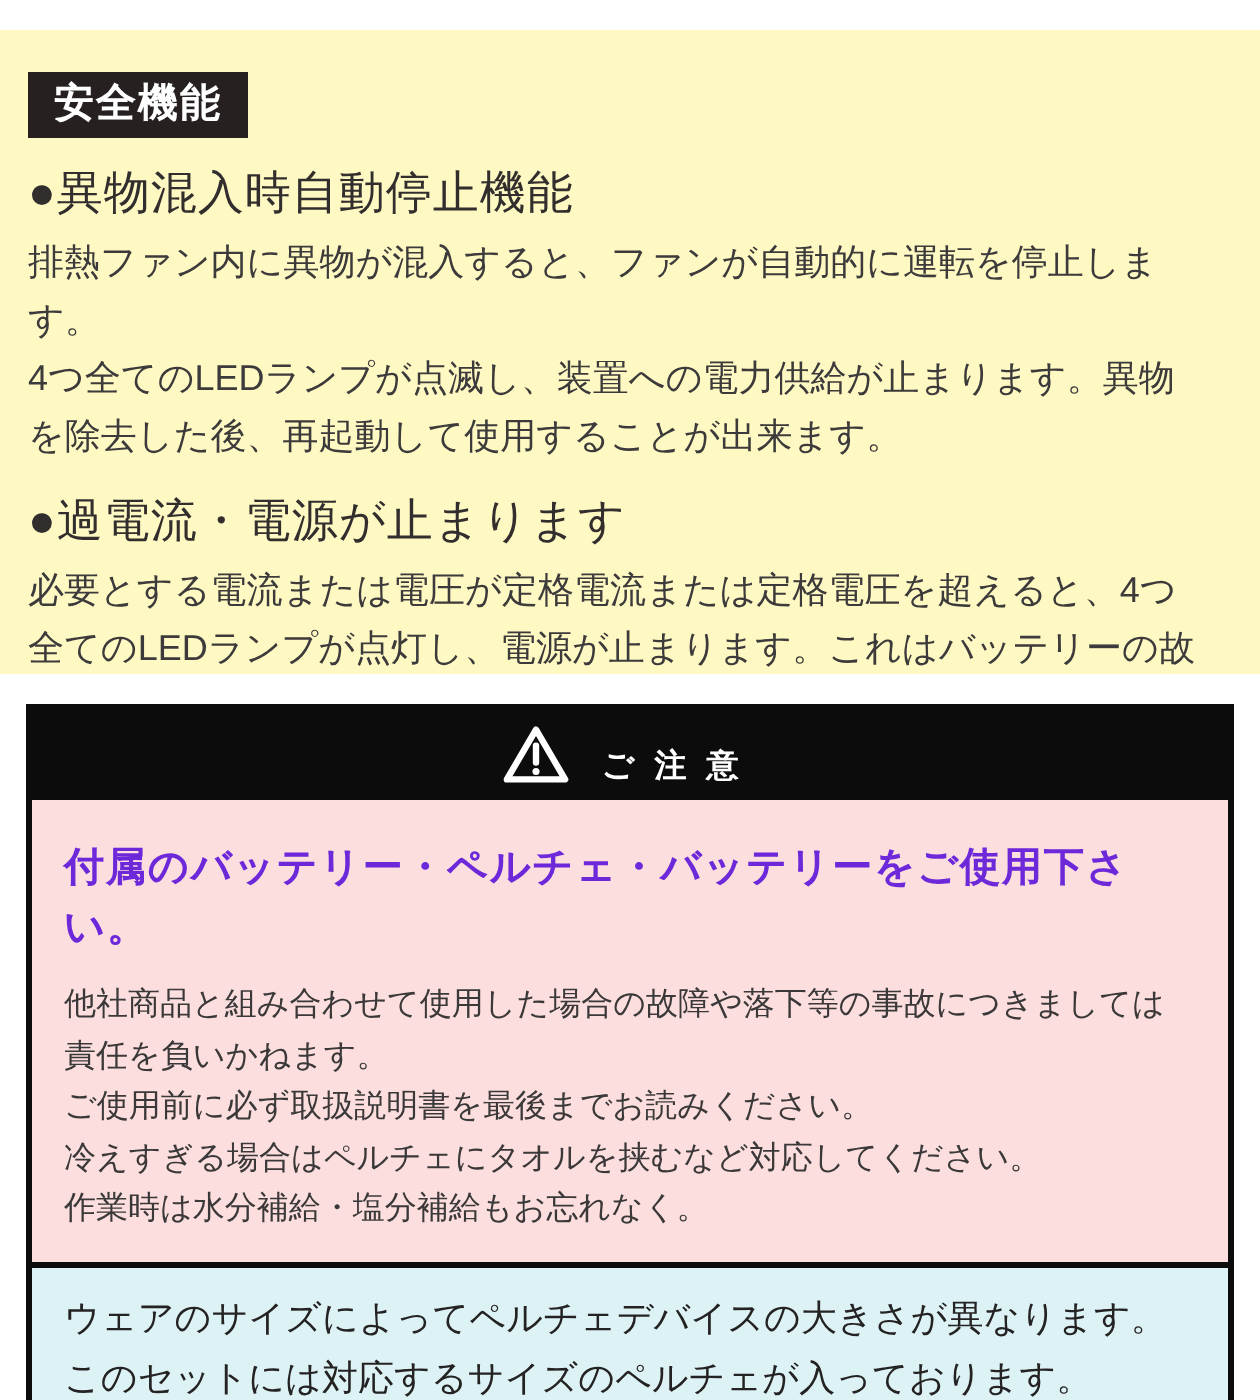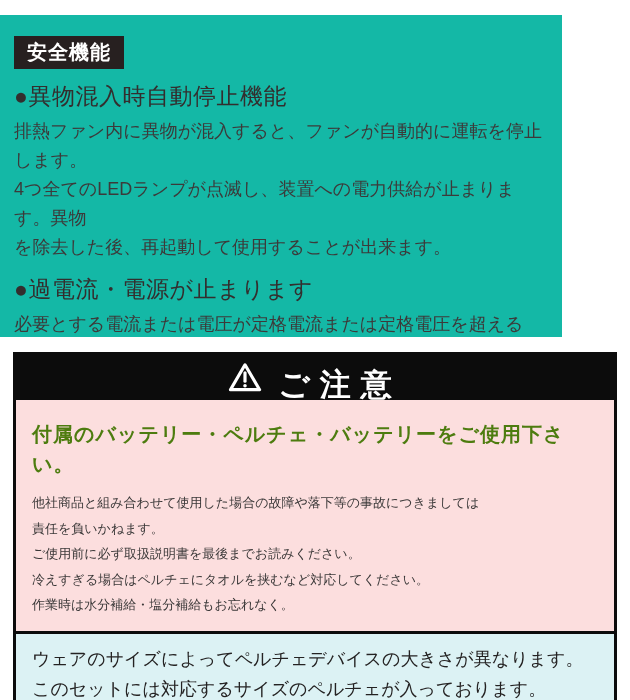--- a/index.html
+++ b/index.html
@@ -2,22 +2,22 @@
 <html><head>
 <meta charset="utf-8">
 <style>
   * { margin:0; padding:0; box-sizing:border-box; }
   html,body { width:630px; height:700px; background:#ffffff;
     font-family:"Liberation Sans", sans-serif; }
   .page { width:630px; height:700px; position:relative; background:#ffffff; }
 
   
   .safety-section {
-    position:absolute; left:0; top:15px; width:562px; height:322px;
-    background:#14b8a6; padding:21px 15px 0 14px; overflow:hidden;
+    position:absolute; left:0; top:15px; width:630px; height:322px;
+    background:#fef9c3; padding:21px 15px 0 14px; overflow:hidden;
   }
   .safety-badge {
     display:inline-block; background:#272020; color:#ffffff;
     font-size:20px; font-weight:bold; line-height:1;
     padding:6px 13px 7px; letter-spacing:1px;
   }
   .feature-heading {
     font-size:23px; font-weight:400; color:#332e2e;
     margin:13px 0 7px; line-height:28px; letter-spacing:0.5px;
   }
@@ -30,31 +30,31 @@
   .caution-box {
     position:absolute; left:13px; top:352px; width:604px;
     border:3px solid #0c0c0c; background:#fcdede;
   }
   .caution-header {
     background:#0c0c0c; height:45px;
     display:flex; align-items:center; justify-content:center; gap:10px;
   }
   .warning-icon { width:34px; height:31px; flex:0 0 auto; }
   .caution-header-label {
-    color:#ffffff; font-size:31px; font-weight:bold;
+    color:#ffffff; font-size:16px; font-weight:bold;
     letter-spacing:10px; line-height:1; padding-left:6px;margin-top:13px;
   }
   .caution-pink { background:#fcdede; padding:13px 14px 13px 16px; }
   .caution-headline {
-    color:#4d7c0f; font-size:20px; font-weight:bold;
+    color:#6d28d9; font-size:20px; font-weight:bold;
     letter-spacing:1px; line-height:30px; margin:6px 0 11px;
     white-space:pre-line;
   }
   .caution-notes {
-    font-size:13px; line-height:25.5px; color:#3a3838;
+    font-size:16px; line-height:25.5px; color:#3a3838;
     white-space:pre-line;
   }
   .size-note-panel {
     background:#dcf2f4; border-top:3px solid #0c0c0c;
     padding:10px 14px 9px 16px;
   }
   .size-note-text {
     font-size:18px; line-height:30px; color:#242222;
     white-space:pre-line;
   }

